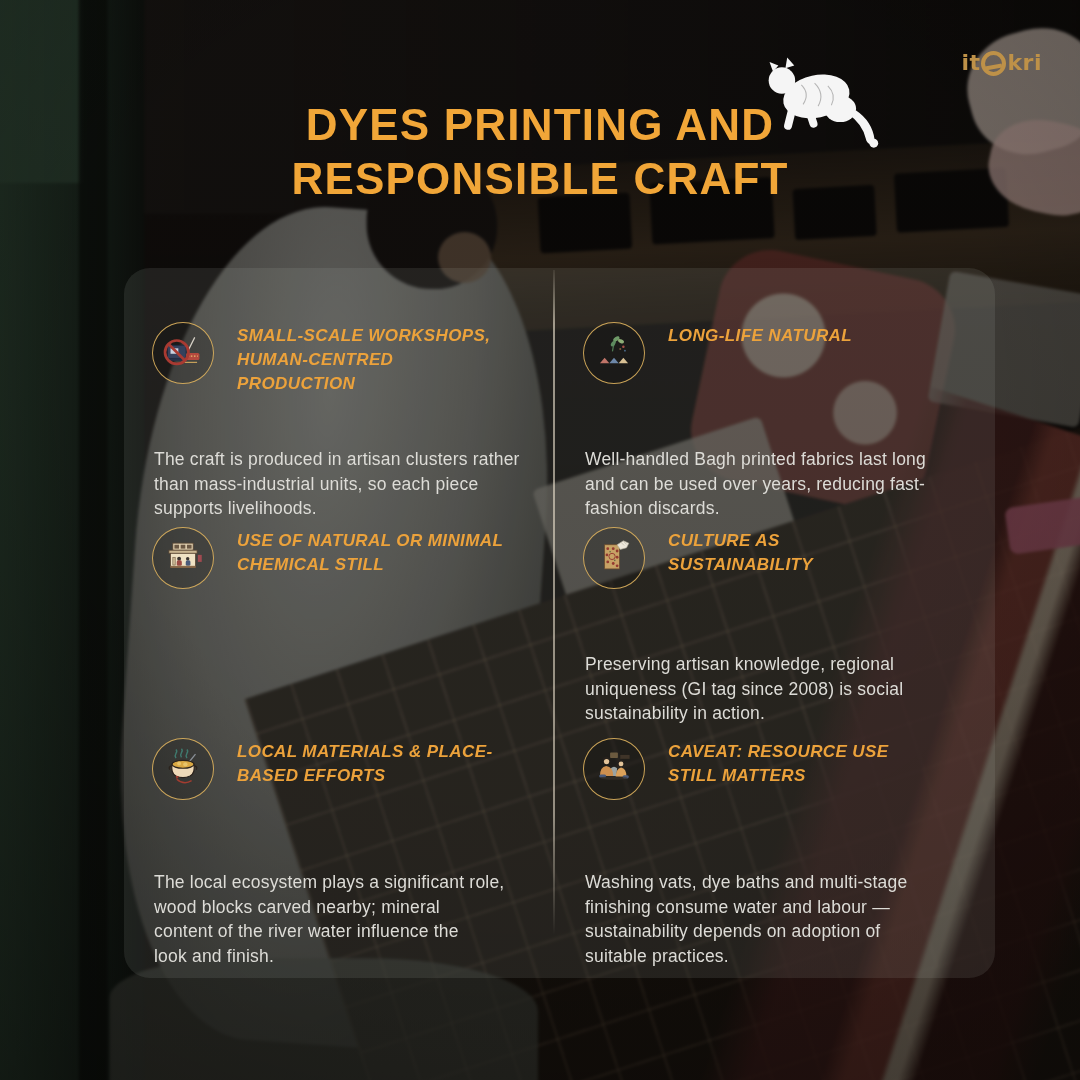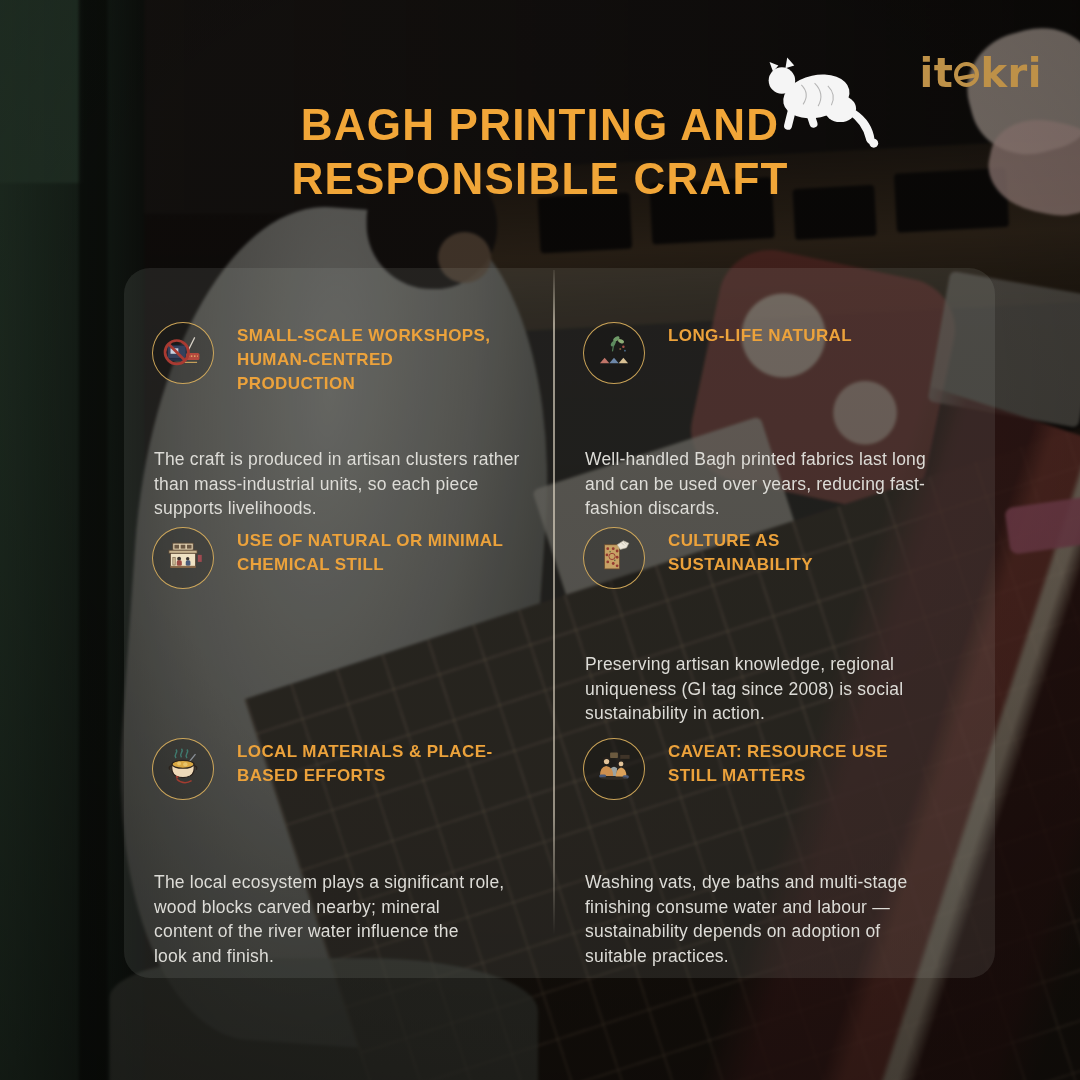--- a/index.html
+++ b/index.html
@@ -34,21 +34,21 @@
                              repeating-linear-gradient(90deg,rgba(125,99,72,.38) 0 2px,transparent 2px 47px);}
   .ph-stripes{left:660px;top:420px;width:560px;height:960px;transform:rotate(18deg);opacity:.8;
             background:linear-gradient(90deg,transparent 0 18%,#4f1f1c 26% 38%,#8a3a30 42% 48%,#c3b096 49% 51%,#3a1512 54% 66%,transparent 74%);}
   .ph-pink{right:0;top:503px;width:82px;height:46px;background:#b2566e;border-radius:8px;transform:rotate(-8deg);opacity:.9;}
   .ph-floorleft{left:118px;top:950px;width:420px;height:130px;background:#4e5148;border-radius:30% 40% 0 0;opacity:.75;}
   .shade{position:absolute;inset:0;
          background:linear-gradient(180deg,rgba(5,4,3,.34),rgba(5,4,3,.5)),
                     radial-gradient(140% 120% at 50% 35%,rgba(0,0,0,0) 30%,rgba(0,0,0,.45) 100%);}
 
   
-  .brand{position:absolute;top:50px;right:38px;color:#BE9148;font-size:40px;font-weight:bold;
+  .brand{position:absolute;top:50px;right:38px;color:#BE9148;font-size:22px;font-weight:bold;
          font-family:"DejaVu Sans","Liberation Sans",sans-serif;letter-spacing:.5px;display:flex;align-items:center;}
   .logo-o{display:inline-block;position:relative;width:17px;height:17px;border:4px solid #BE9148;border-radius:50%;margin:0 1px;top:1px;}
   .logo-o-bar{position:absolute;left:0;right:0;top:58%;height:3.5px;background:#BE9148;transform:rotate(-10deg);}
 
   
   .title{position:absolute;left:0;top:98px;width:100%;text-align:center;color:#F1A638;
          font-size:44px;font-weight:800;line-height:54px;letter-spacing:1.2px;white-space:pre-line;}
   .tiger{position:absolute;left:748px;top:54px;width:142px;height:106px;opacity:.96;}
 
   
@@ -59,21 +59,21 @@
 
   
   .card{position:absolute;width:404px;height:230px;}
   .c-l{left:28px;} .c-r{left:459px;}
   .r1{top:54px;} .r2{top:259px;} .r3{top:470px;}
   .icon-circle{position:absolute;left:0;top:0;width:62px;height:62px;border:1.6px solid rgba(222,178,94,.9);
          border-radius:50%;box-sizing:border-box;display:flex;align-items:center;justify-content:center;
          background:rgba(10,10,8,.22);}
   .icon-circle svg{width:50px;height:50px;}
   .heading{position:absolute;left:85px;top:2px;width:330px;color:#ECA23B;
-         font-size:17px;font-weight:800;line-height:24px;letter-spacing:.4px;white-space:pre-line;}
+         font-size:17px;font-weight:800;line-height:24px;letter-spacing:.4px;white-space:pre-line;font-style:italic;}
   .body-text{position:absolute;left:2px;top:88px;width:402px;color:#DDDCD7;
          font-size:17.5px;line-height:24.5px;letter-spacing:.2px;white-space:pre-line;margin-top:37px;}
   .r3 .body-text{top:95px;}
 </style>
 </head>
 <body>
 
 <div id="canvas">
 
   <div class="photo">
@@ -119,21 +119,21 @@
       <path d="M37 16 l2 -12 l8 9 z"></path>
       <rect x="38" y="56" width="9" height="30" rx="4.5" transform="rotate(14 42 71)"></rect>
       <rect x="62" y="60" width="9" height="24" rx="4.5" transform="rotate(-18 66 72)"></rect>
       <ellipse cx="99" cy="62" rx="18" ry="15"></ellipse>
       <path d="M108 68 q16 11 20 28 q1 5 5 6 q6 1 5 -5 q-3 -21 -21 -33 z"></path>
       <circle cx="137" cy="101" r="5"></circle>
     </g>
     <path d="M55 35 q10 10 2 22 M70 33 q12 12 4 26 M85 36 q10 10 4 22" stroke="#bdbdbd" stroke-width="1.2" fill="none"></path>
   </svg>
 
-  <div class="title">BAGH PRINTING AND
+  <div class="title">DYES PRINTING AND
 RESPONSIBLE CRAFT</div>
 
   <div class="panel">
     <div class="divider"></div>
 
     <div class="card c-l r1">
       <div class="icon-circle">
         <svg viewBox="0 0 64 64">
           <rect x="12" y="22" width="24" height="17" rx="2" fill="#35415c" stroke="#1c2438"></rect>
           <rect x="16" y="26" width="10" height="7" fill="#c9d2e0"></rect>

